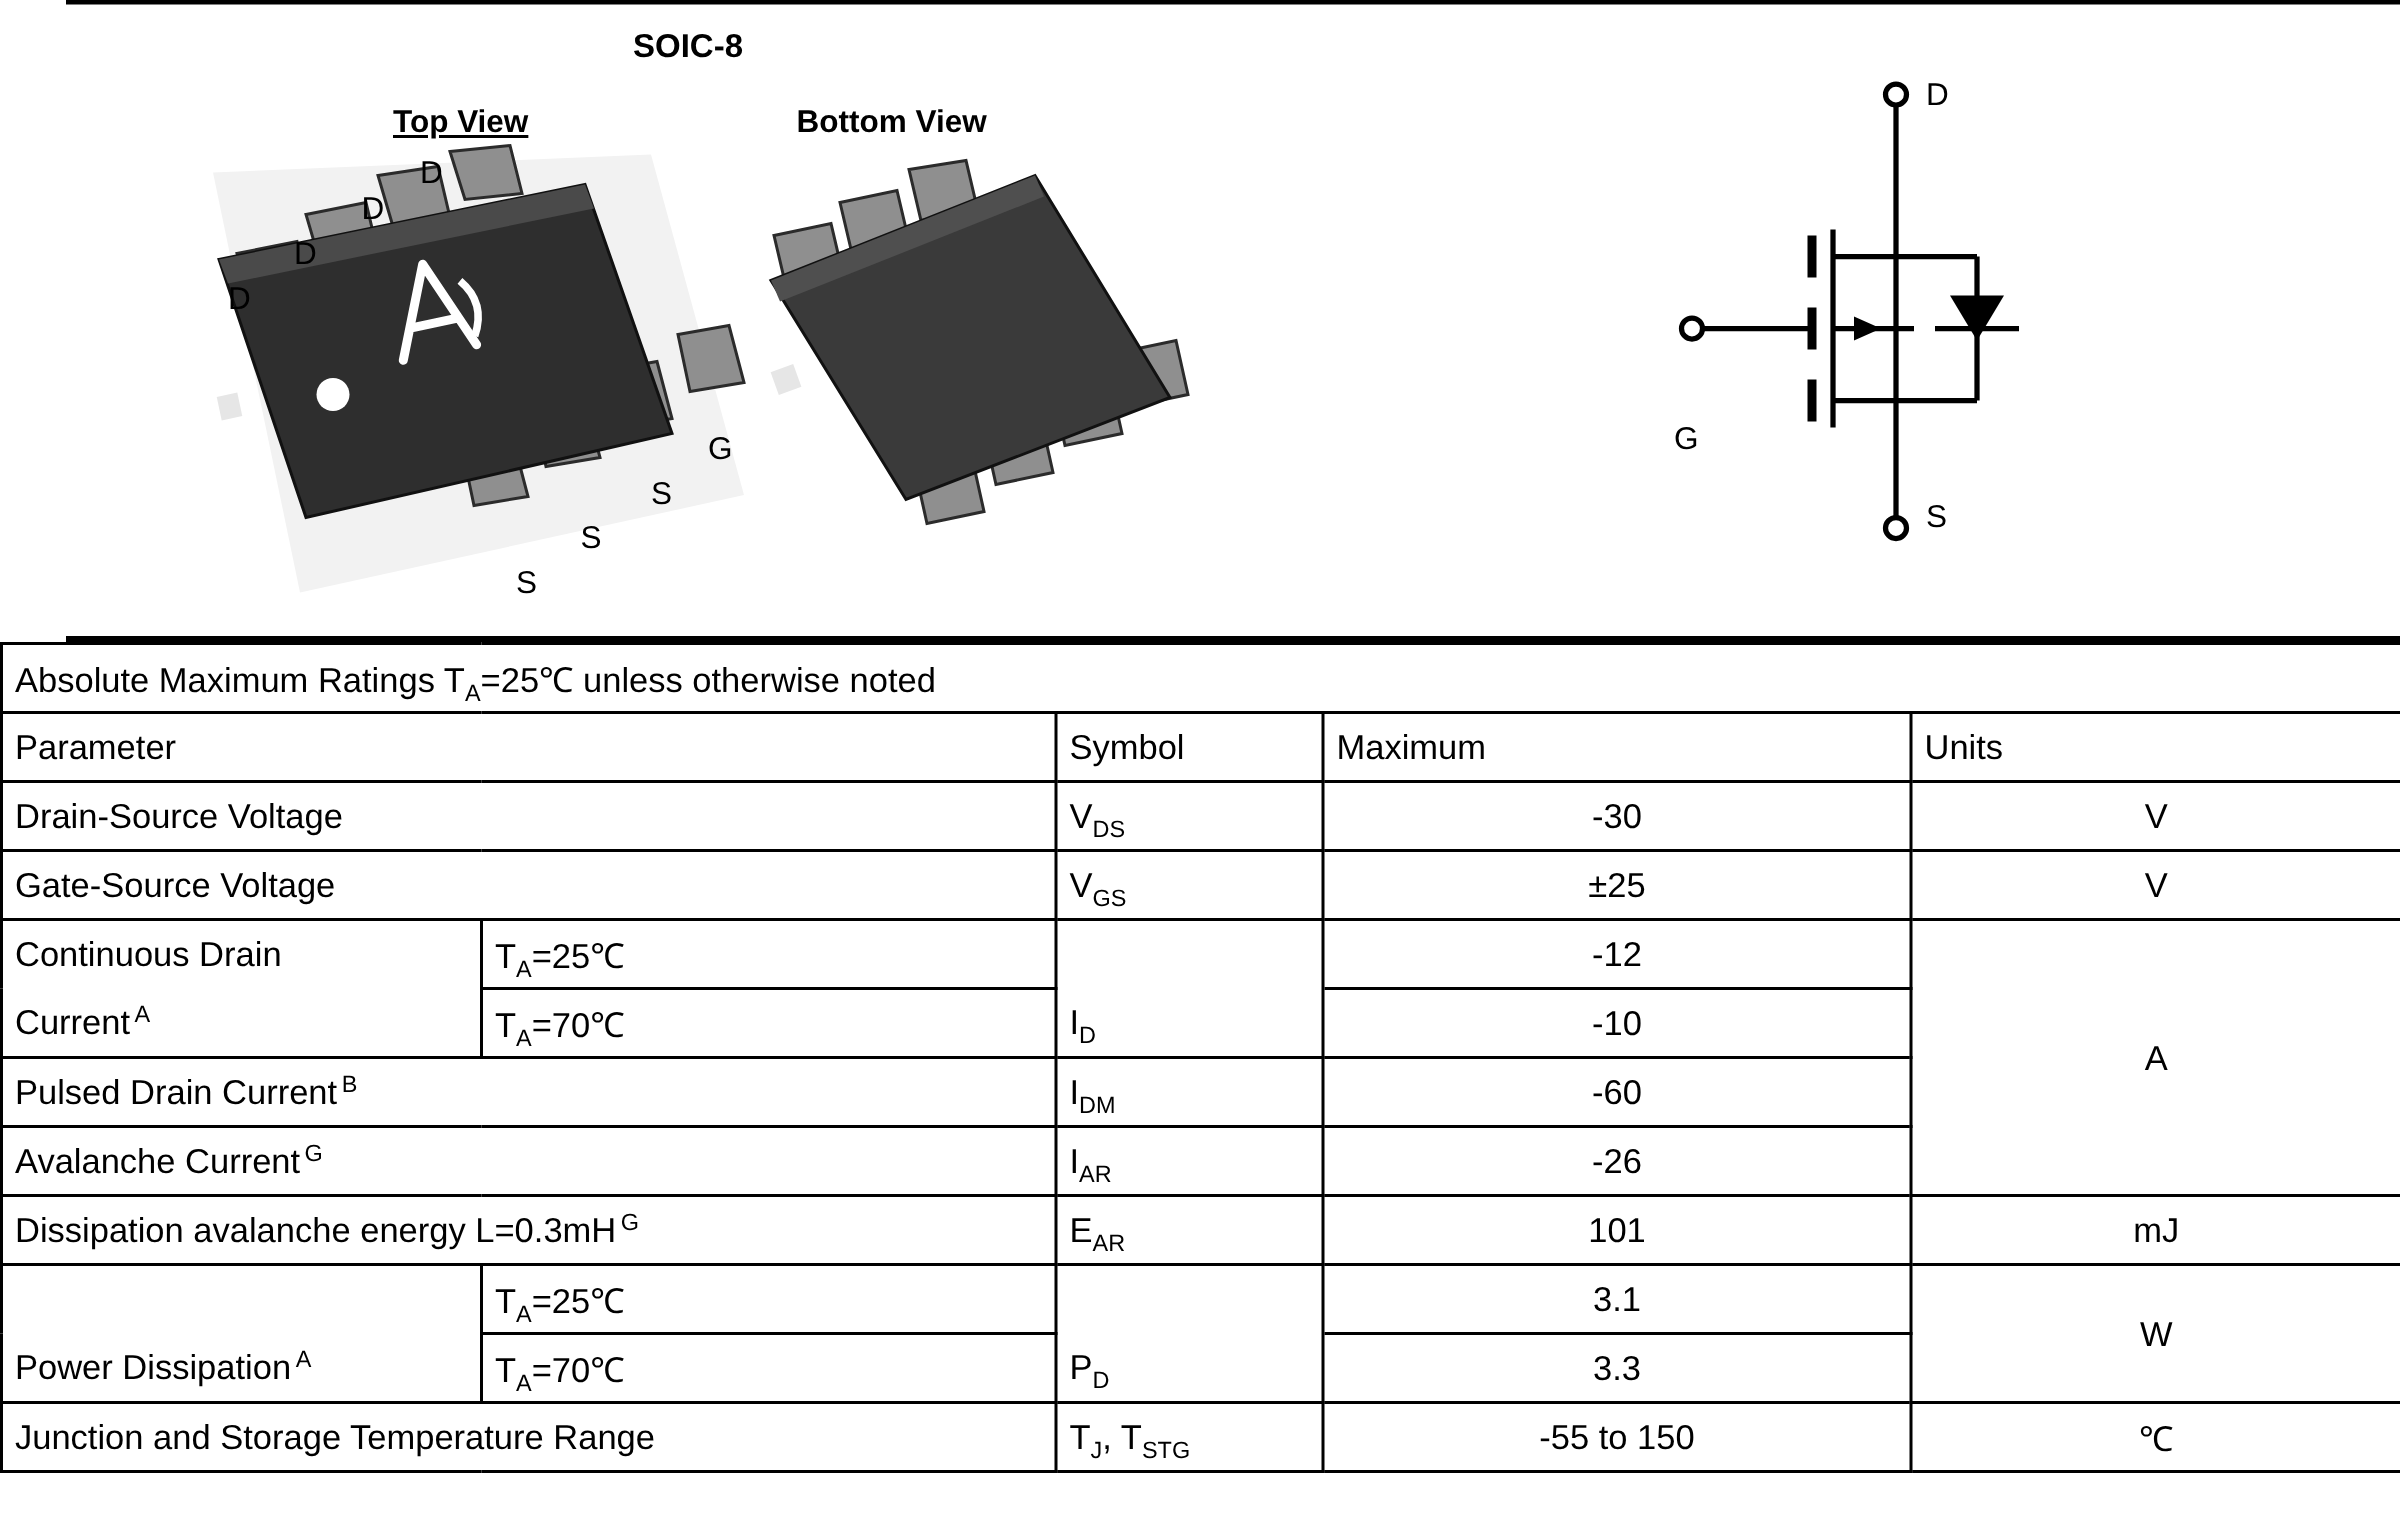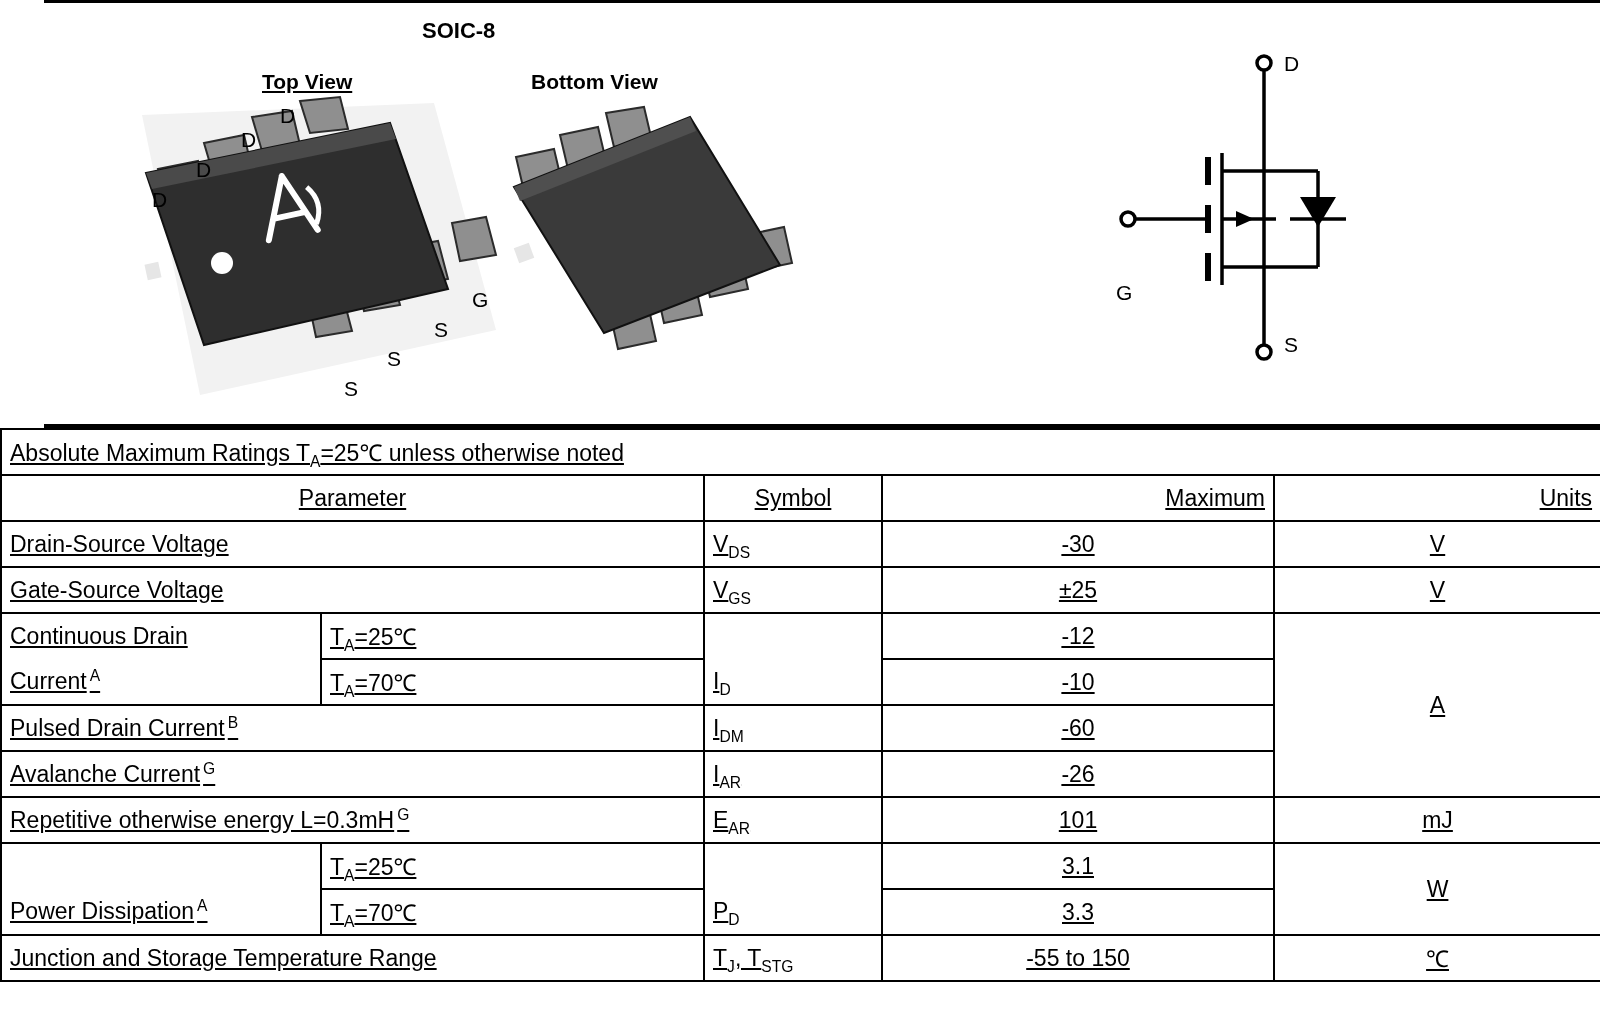--- a/index.html
+++ b/index.html
@@ -64,21 +64,20 @@
     position: absolute;
     font-size: 21px;
   }
 
   
   .table-wrap {
     position: absolute;
     left: 0;
     top: 428px;
     width: 1600px;
-    text-decoration: underline;
   }
   table.rt {
     border-collapse: collapse;
     width: 1600px;
     table-layout: fixed;
   }
   table.rt td, table.rt th {
     border: 2px solid #000;
     padding: 0 8px;
     font-size: 23px;
@@ -89,25 +88,25 @@
   .hdr-band td {
     font-size: 25px;
     font-weight: bold;
     height: 48px;
     border-left: none;
     border-right: none;
     border-top: none;
   }
   .colhead td {
     font-weight: bold;
-    text-align: right;
+    text-align: left;
     font-size: 24px;
   }
   .colhead td.left {
-    text-align: center;
+    text-align: left;
   }
   .c-center { text-align: center; border-radius: 14px; }
   .c-left { text-align: left; }
   .nb-right { border-right: none; }
   sub {
     font-size: 0.68em;
     vertical-align: baseline;
     position: relative;
     top: 6px;
   }
@@ -285,21 +284,21 @@
           <td class="c-center">-60</td>
         </tr>
 
         <tr>
           <td colspan="2" class="c-left"><span>Avalanche Current</span><sup>G</sup></td>
           <td class="c-left"><span>I</span><sub>AR</sub></td>
           <td class="c-center">-26</td>
         </tr>
 
         <tr>
-          <td colspan="2" class="c-left"><span>Repetitive otherwise energy L=0.3mH</span><sup>G</sup></td>
+          <td colspan="2" class="c-left"><span>Dissipation avalanche energy L=0.3mH</span><sup>G</sup></td>
           <td class="c-left"><span>E</span><sub>AR</sub></td>
           <td class="c-center">101</td>
           <td class="c-center">mJ</td>
         </tr>
 
         <tr>
           <td class="c-left nb-right" style="border-bottom:none;"></td>
           <td class="c-left"><span>T</span><sub>A</sub><span>=25℃</span></td>
           <td class="c-left" style="border-bottom:none;"></td>
           <td class="c-center">3.1</td>

